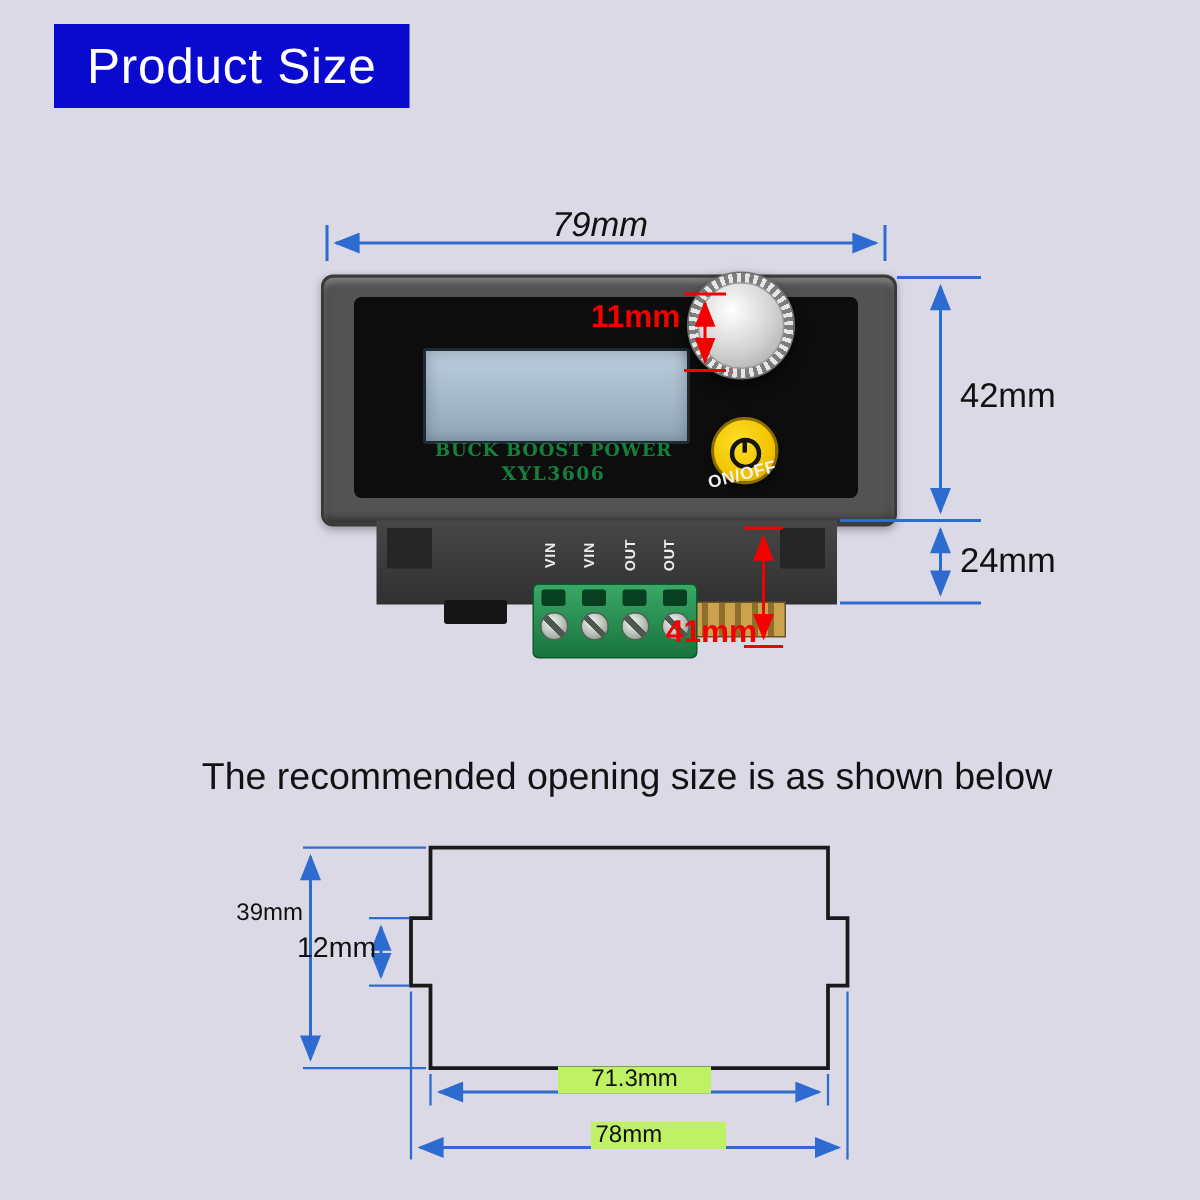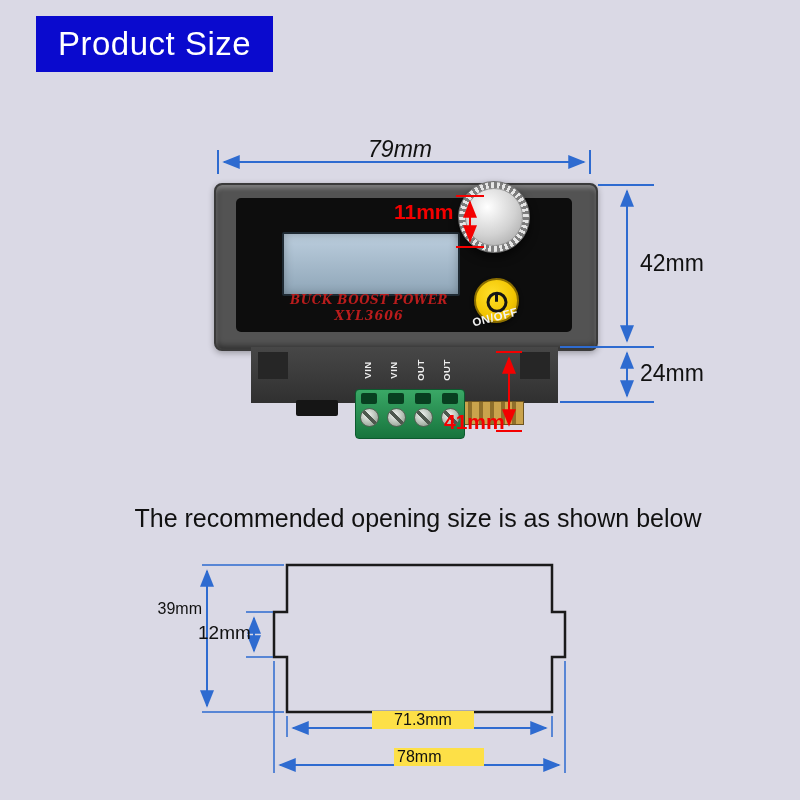--- a/index.html
+++ b/index.html
@@ -11,22 +11,22 @@
           padding:9px 22px;font-size:33px;font-weight:400;letter-spacing:.5px;}
 
   
   .panel{position:absolute;left:214px;top:183px;width:380px;height:164px;background:#535353;
          border:2px solid #3a3a3a;border-radius:8px;
          box-shadow:inset 0 3px 4px rgba(255,255,255,.28), inset 0 -3px 6px rgba(0,0,0,.45), 0 2px 6px rgba(0,0,0,.3);}
   .face{position:absolute;left:236px;top:198px;width:336px;height:134px;background:#0d0d0d;border-radius:5px;}
   .lcd{position:absolute;left:282px;top:232px;width:174px;height:60px;border-radius:2px;
        background:linear-gradient(180deg,#bccede,#8fa6b8);border:2px solid #1f2a33;
        box-shadow:inset 0 0 10px rgba(0,0,0,.25);}
-  .brand{position:absolute;left:262px;top:293px;width:214px;text-align:center;color:#b91c1c;
-         font-family:"DejaVu Serif", serif;font-weight:700;font-style:italic;}
+  .brand{position:absolute;left:262px;top:293px;width:214px;text-align:center;color:#15803d;
+         font-family:"DejaVu Serif", serif;font-weight:700;}
   .brand .l1{font-size:12px;letter-spacing:.5px;}
   .brand .l2{font-size:12.5px;letter-spacing:1px;margin-top:1px;}
 
   .knob{position:absolute;left:458px;top:181px;width:70px;height:70px;border-radius:50%;
         background:repeating-conic-gradient(#7d7d7d 0 5deg,#e6e6e6 5deg 10deg);
         box-shadow:0 5px 9px rgba(0,0,0,.55);border:1px solid #6f6f6f;}
   .knob .cap{position:absolute;inset:6px;border-radius:50%;
         background:radial-gradient(circle at 38% 32%, #ffffff, #d2d2d2 55%, #a0a0a0 100%);
         border:1px solid #9a9a9a;}
 
@@ -55,21 +55,21 @@
        background:linear-gradient(180deg,#3aa866,#17743d);border:1px solid #0c5a2e;}
   .thole{position:absolute;top:393px;width:16px;height:11px;background:#083f20;border-radius:2px;}
   .tscrew{position:absolute;top:408px;width:17px;height:17px;border-radius:50%;border:1px solid #556055;
        background:linear-gradient(45deg, transparent 42%, #4e584e 42% 58%, transparent 58%),
                   radial-gradient(circle at 40% 35%, #f2f5f2, #aeb9ae 60%, #7c877c);}
 
   
   .dim{position:absolute;color:#111;font-size:23px;z-index:6;}
   .dim.small{font-size:16px;}
   .dim.red{color:#f40000;font-size:21px;font-weight:600;}
-  .dim.backed{background:#fde047;padding:0 3px;}
+  .dim.backed{background:#bef264;padding:0 3px;}
   .note{position:absolute;left:0;right:0;top:504px;text-align:center;font-size:25px;color:#111;z-index:6;margin-left:36px;}
 
   svg.dims{position:absolute;left:0;top:0;z-index:4;pointer-events:none;}
 </style>
 </head>
 <body>
 
 <div id="canvas">
 
   <div class="banner">Product Size</div>

